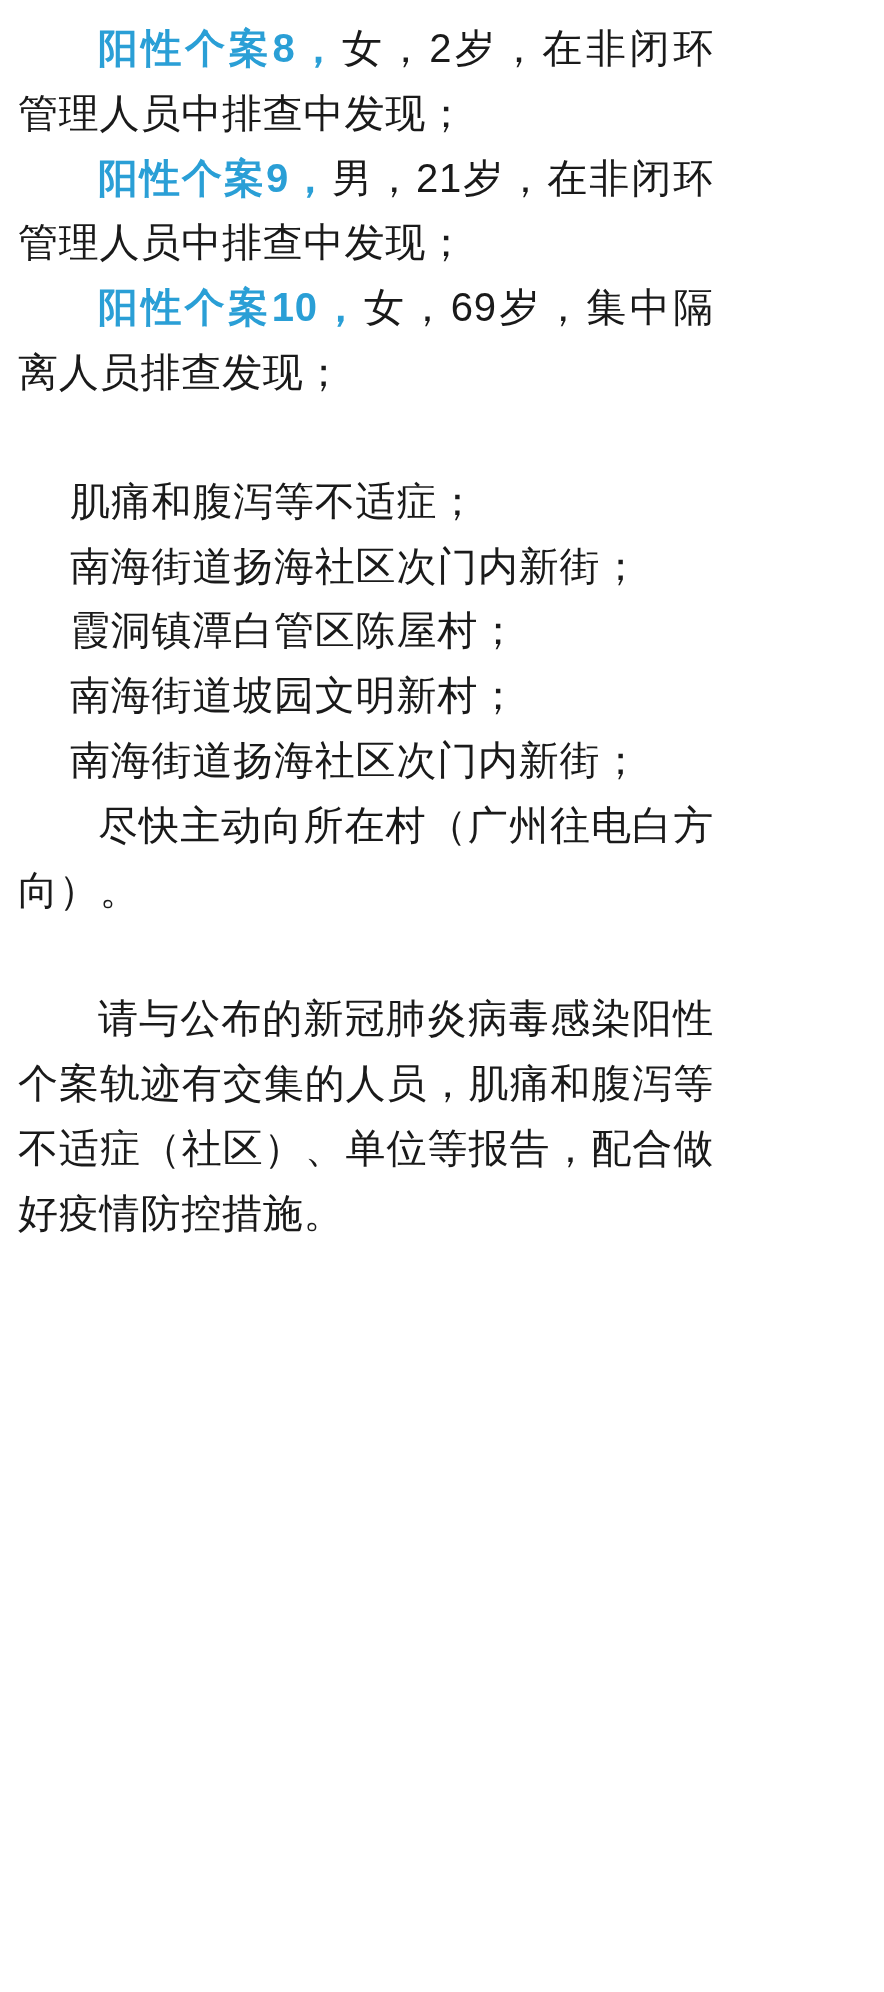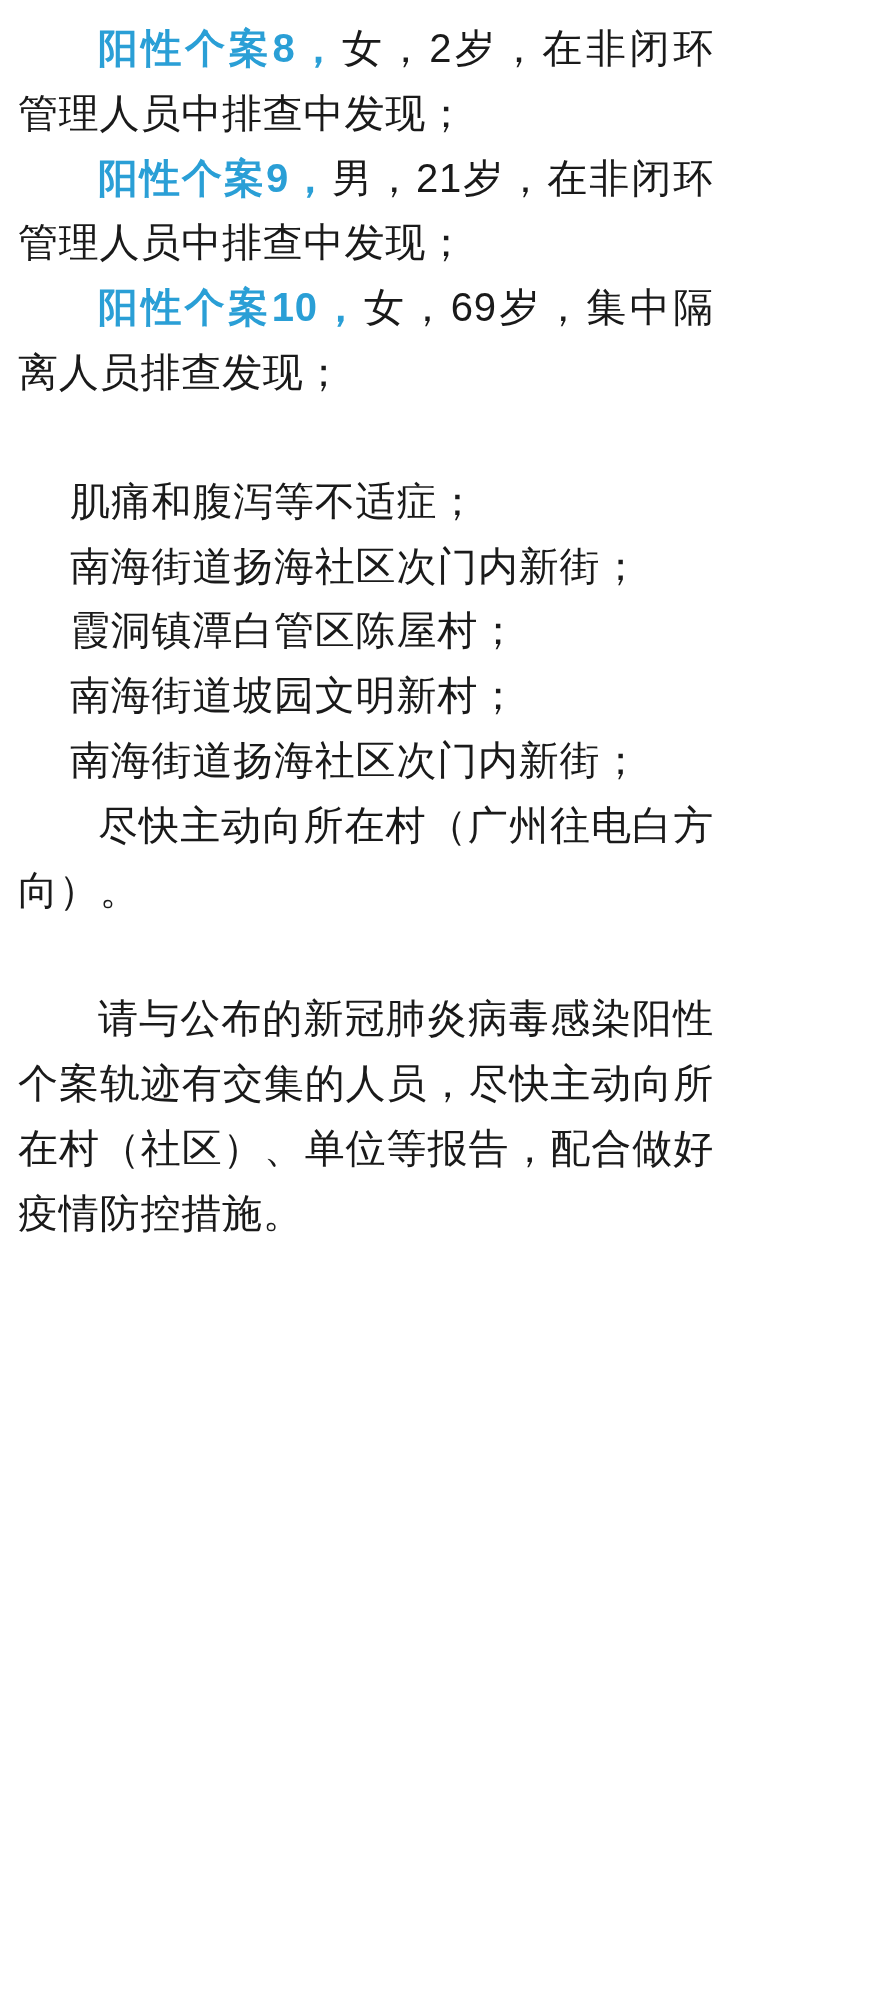--- a/index.html
+++ b/index.html
@@ -67,18 +67,18 @@
 
   <p class="para place-line">肌痛和腹泻等不适症；</p>
   <p class="para place-line">南海街道扬海社区次门内新街；</p>
   <p class="para place-line">霞洞镇潭白管区陈屋村；</p>
   <p class="para place-line">南海街道坡园文明新村；</p>
   <p class="para place-line">南海街道扬海社区次门内新街；</p>
   <p class="para indent">尽快主动向所在村（广州往电白方向）。</p>
 
   <div class="gap-lg"></div>
 
-  <p class="para indent">请与公布的新冠肺炎病毒感染阳性个案轨迹有交集的人员，尽快主动向所在村（社区）、单位等报告，配合做好疫情防控措施。</p>
+  <p class="para indent">请与公布的新冠肺炎病毒感染阳性个案轨迹有交集的人员，肌痛和腹泻等不适症（社区）、单位等报告，配合做好疫情防控措施。</p>
 
   <div class="gap-lg"></div>
 
 
 </div>
 
 </body></html>

